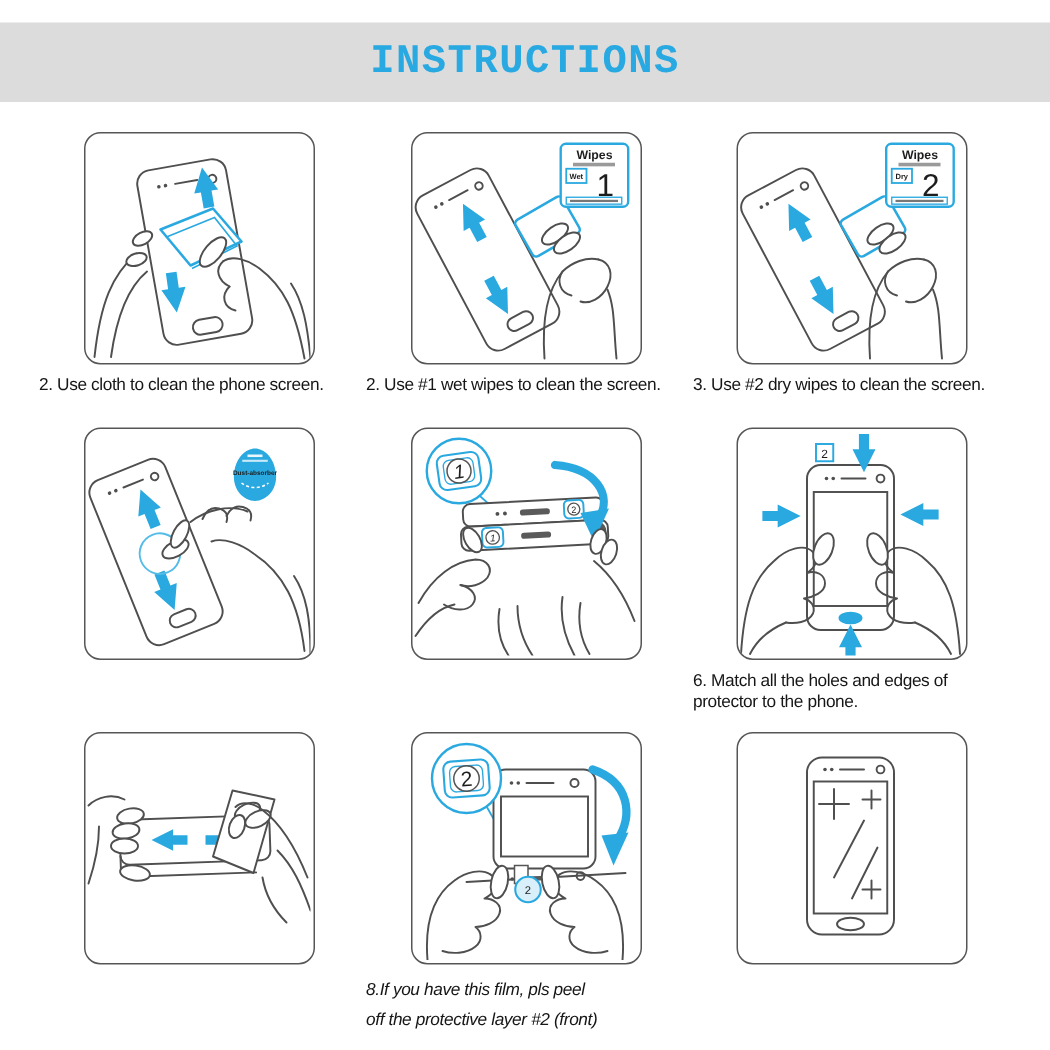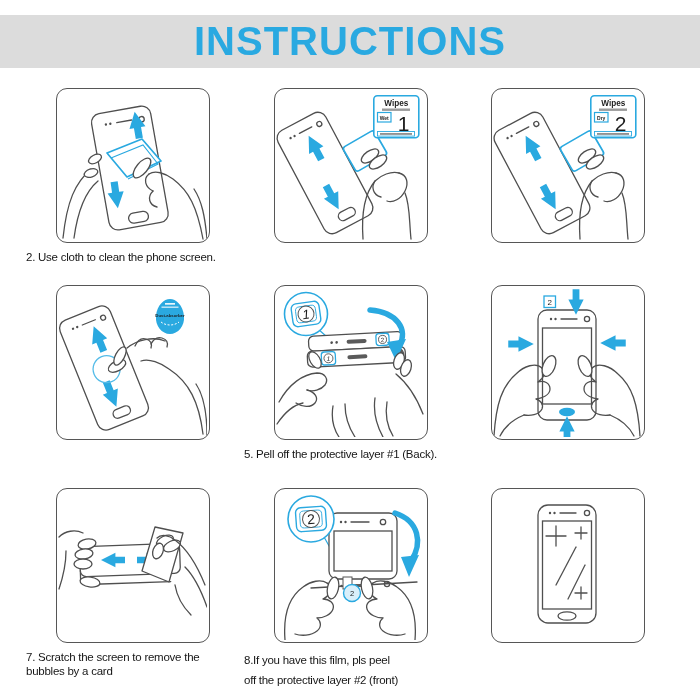--- a/index.html
+++ b/index.html
@@ -1,25 +1,25 @@
 <!DOCTYPE html>
 <html><head>
 <meta charset="utf-8">
 <style>
   html,body{margin:0;padding:0;background:#ffffff;}
   body{width:700px;height:700px;font-family:"Liberation Sans",sans-serif;overflow:hidden;}
   .banner{margin-top:15px;height:53px;background:#dcdcdc;display:flex;align-items:center;justify-content:center;}
-  .banner h1{margin:0;font-size:40px;font-weight:bold;letter-spacing:1px;color:#29a9e1;}
+  .banner h1{margin:0;font-size:27px;font-weight:bold;letter-spacing:1px;color:#29a9e1;font-family:Liberation Mono, monospace;}
   .grid{display:grid;grid-template-columns:218px 218px 216px;grid-template-rows:197px 203px 212px;padding:20px 0 0 24px;}
   .cell{display:flex;flex-direction:column;align-items:center;}
   .panel{width:152px;height:153px;border:1.4px solid #565656;border-radius:11px;background:#fff;overflow:hidden;flex:0 0 auto;}
   .panel svg{display:block;}
   .caption{align-self:flex-start;width:224px;margin:7px 0 0 2px;font-size:11.5px;letter-spacing:-0.25px;
            line-height:1.25;color:#161616;white-space:pre;}
-  .cell:nth-child(8) .caption{line-height:1.75;}
+  .cell:nth-child(8) .caption{line-height:1.75;font-style:italic;}
   svg text{font-family:"Liberation Sans",sans-serif;fill:#1d1d1d;}
   .ln{stroke:#4f4f4f;stroke-width:1.3;fill:none;stroke-linecap:round;}
   .lnf{stroke:#4f4f4f;stroke-width:1.3;fill:#ffffff;stroke-linecap:round;stroke-linejoin:round;}
 </style>
 </head>
 <body>
 
 <svg width="0" height="0" style="position:absolute" aria-hidden="true">
   <defs>
     <g id="blockArrow">
@@ -96,20 +96,21 @@
           <text x="23.3" y="11" text-anchor="middle" font-size="8.2" font-weight="bold">Wipes</text>
           <rect x="9" y="13.5" width="28" height="2.4" fill="#9a9a9a"></rect>
           <rect x="4.5" y="17.5" width="13.5" height="9.5" fill="#fff" stroke="#2aa9e0" stroke-width="1.2"></rect>
           <text x="11.2" y="24.6" text-anchor="middle" font-size="5" font-weight="bold">Wet</text>
           <text x="30.5" y="35.5" text-anchor="middle" font-size="21">1</text>
           <rect x="4.5" y="36.5" width="37" height="4.6" fill="#fff" stroke="#2aa9e0" stroke-width="0.9"></rect>
           <rect x="7" y="38.2" width="32" height="1.5" fill="#777"></rect>
         </g>
       </svg>
     </div>
+    <div class="caption">2. Use #1 wet wipes to clean the screen.</div>
   </div>
 
   <div class="cell">
     <div class="panel">
       <svg width="150" height="151" viewBox="0 0 150 151">
         <g transform="translate(50,84) rotate(-28)">
           <rect class="lnf" x="-27" y="-58" width="54" height="116" rx="9"></rect>
           <circle cx="-14" cy="-47" r="1.2" fill="#4f4f4f"></circle>
             <circle cx="-9.5" cy="-47" r="1.2" fill="#4f4f4f"></circle>
           <path class="ln" d="M-4,-47 L10,-47" stroke-width="2.6"></path>
@@ -132,20 +133,21 @@
           <text x="23.3" y="11" text-anchor="middle" font-size="8.2" font-weight="bold">Wipes</text>
           <rect x="9" y="13.5" width="28" height="2.4" fill="#9a9a9a"></rect>
           <rect x="4.5" y="17.5" width="13.5" height="9.5" fill="#fff" stroke="#2aa9e0" stroke-width="1.2"></rect>
           <text x="11.2" y="24.6" text-anchor="middle" font-size="5" font-weight="bold">Dry</text>
           <text x="30.5" y="35.5" text-anchor="middle" font-size="21">2</text>
           <rect x="4.5" y="36.5" width="37" height="4.6" fill="#fff" stroke="#2aa9e0" stroke-width="0.9"></rect>
           <rect x="7" y="38.2" width="32" height="1.5" fill="#777"></rect>
         </g>
       </svg>
     </div>
+    <div class="caption">3. Use #2 dry wipes to clean the screen.</div>
   </div>
 
   <div class="cell">
     <div class="panel">
       <svg width="150" height="151" viewBox="0 0 150 151">
         <g transform="translate(47,82) rotate(-22)">
           <rect class="lnf" x="-27" y="-59" width="54" height="118" rx="9"></rect>
           <circle cx="-14" cy="-48" r="1.2" fill="#4f4f4f"></circle>
             <circle cx="-9.5" cy="-48" r="1.2" fill="#4f4f4f"></circle>
           <path class="ln" d="M-4,-48 L10,-48" stroke-width="2.6"></path>
@@ -221,21 +223,20 @@
         </g>
         <g>
           <ellipse class="lnf" cx="124" cy="75" rx="5" ry="8.5" transform="rotate(18 124 75)"></ellipse>
           <ellipse class="lnf" cx="131" cy="82" rx="5" ry="8.5" transform="rotate(18 131 82)"></ellipse>
           <path class="ln" d="M148,128 C141,110 132,97 121,88"></path>
           <path class="ln" d="M112,116 C110,128 112,140 118,150"></path>
           <path class="ln" d="M100,112 C98,126 102,140 108,151"></path>
         </g>
       </svg>
     </div>
-    <div class="caption">5. Pell off the protective layer #1 (Back).</div>
   </div>
 
   <div class="cell">
     <div class="panel">
       <svg width="150" height="151" viewBox="0 0 150 151">
         <g>
           <rect class="lnf" x="46" y="24" width="58" height="110" rx="9"></rect>
           <rect class="ln" x="50.5" y="42" width="49" height="76" stroke-width="1.1"></rect>
           <circle cx="59" cy="33" r="1.2" fill="#4f4f4f"></circle>
             <circle cx="63.5" cy="33" r="1.2" fill="#4f4f4f"></circle>
@@ -258,20 +259,22 @@
           <ellipse class="lnf" cx="57" cy="80" rx="6" ry="11" transform="rotate(22 57 80)"></ellipse>
         </g>
         <g transform="translate(150,0) scale(-1,1)">
           <path class="ln" d="M2,150 C4,118 10,100 24,88 C32,80 44,76 50,82"></path>
           <path class="ln" d="M50,82 C54,87 52,92 46,96 M46,96 C52,94 58,97 58,103 C58,109 50,112 44,113 M44,113 C48,114 52,118 50,123 C47,129 38,130 32,129"></path>
           <path class="ln" d="M32,129 C20,134 12,142 8,150"></path>
           <ellipse class="lnf" cx="57" cy="80" rx="6" ry="11" transform="rotate(22 57 80)"></ellipse>
         </g>
       </svg>
     </div>
+    <div class="caption">6. Match all the holes and edges of
+protector to the phone.</div>
   </div>
 
   <div class="cell">
     <div class="panel">
       <svg width="150" height="151" viewBox="0 0 150 151">
         <g transform="translate(73,72) rotate(-2)">
           <rect class="lnf" x="-50" y="-16" width="100" height="30" rx="6"></rect>
           <path class="ln" d="M-50,8 L-50,17 Q-50,22 -44,22 L40,22"></path>
         </g>
         <use href="#blockArrow" fill="#2aa9e0" transform="translate(56,71) rotate(-90) scale(0.8)"></use>
@@ -288,22 +291,20 @@
         <g>
           <ellipse class="lnf" cx="30" cy="55" rx="9" ry="5" transform="rotate(-10 30 55)"></ellipse>
           <ellipse class="lnf" cx="27" cy="65" rx="9" ry="5" transform="rotate(-8 27 65)"></ellipse>
           <ellipse class="lnf" cx="26" cy="75" rx="9" ry="5"></ellipse>
           <ellipse class="lnf" cx="33" cy="93" rx="10" ry="5" transform="rotate(8 33 93)"></ellipse>
           <path class="ln" d="M2,48 C8,42 18,40 26,44"></path>
           <path class="ln" d="M2,100 C6,88 9,74 9,62"></path>
         </g>
       </svg>
     </div>
-    <div class="caption">7. Scratch the screen to remove the
-bubbles by a card</div>
   </div>
 
   <div class="cell">
     <div class="panel">
       <svg width="150" height="151" viewBox="0 0 150 151">
         <line x1="49" y1="48" x2="74" y2="92" stroke="#2aa9e0" stroke-width="1.2"></line>
         <g>
           <rect class="lnf" x="54" y="24" width="68" height="66" rx="8"></rect>
           <rect class="ln" x="59" y="42" width="58" height="40" stroke-width="1.1"></rect>
           <circle cx="66" cy="33" r="1.2" fill="#4f4f4f"></circle>

